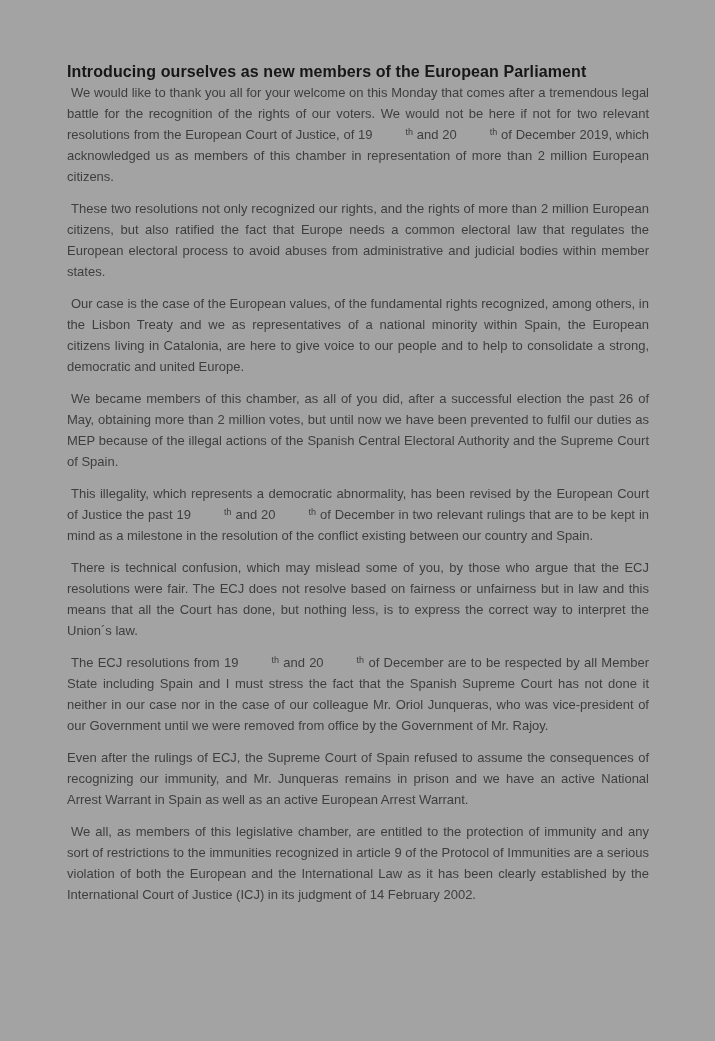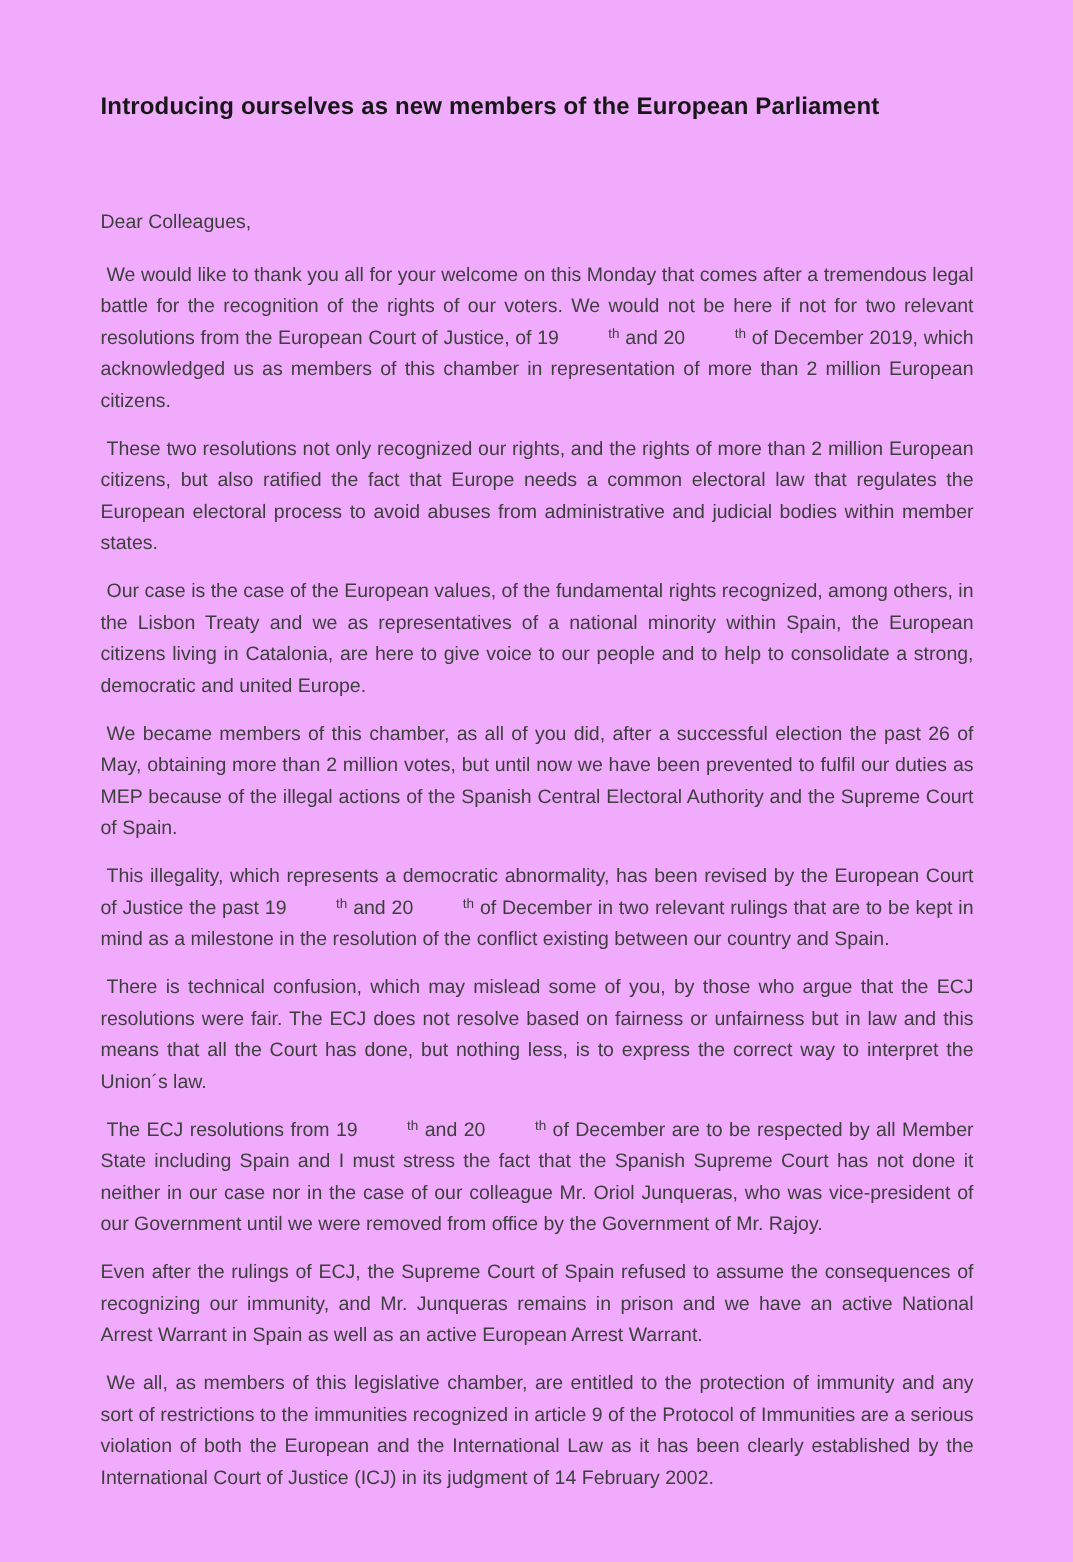--- a/index.html
+++ b/index.html
@@ -4,21 +4,21 @@
 <style>
   html, body {
     margin: 0;
     padding: 0;
     background: #ffffff;
   }
   .page {
     position: relative;
     width: 715px;
     height: 1041px;
-    background: #f0abfc;
+    background: #a3a3a3;
     overflow: hidden;
     font-family: "Liberation Sans", sans-serif;
   }
   .content {
     padding: 62px 66px 0 67px;
   }
   .doc-title {
     margin: 0;
     font-size: 16px;
     line-height: 20px;
@@ -52,21 +52,20 @@
     padding-left: 33px;
   }
 </style>
 </head>
 <body>
 
 <div class="page">
   <div class="content">
     <h1 class="doc-title">Introducing ourselves as new members of the European Parliament</h1>
 
-    <div class="greeting">Dear Colleagues,</div>
 
     <p class="body-par">We would like to thank you all for your welcome on this Monday that comes after a tremendous legal battle for the recognition of the rights of our voters. We would not be here if not for two relevant resolutions from the European Court of Justice, of 19<sup>th</sup> and 20<sup>th</sup> of December 2019, which acknowledged us as members of this chamber in representation of more than 2 million European citizens.</p>
 
     <p class="body-par">These two resolutions not only recognized our rights, and the rights of more than 2 million European citizens, but also ratified the fact that Europe needs a common electoral law that regulates the European electoral process to avoid abuses from administrative and judicial  bodies within member states.</p>
 
     <p class="body-par">Our case is the case of the European values, of the fundamental rights recognized, among others, in the Lisbon Treaty and we as representatives of a national minority within Spain, the European citizens living in Catalonia, are here to give voice to our people and to help to consolidate a strong, democratic and united Europe.</p>
 
     <p class="body-par">We became members of this chamber, as all of you did, after a successful election the past 26 of May, obtaining more than 2 million votes, but until now we have been prevented to fulfil our duties as MEP because of the illegal actions of the Spanish Central Electoral Authority and the Supreme Court of Spain.</p>
 
     <p class="body-par">This illegality, which represents a democratic abnormality, has been revised by the European Court of Justice the past 19<sup>th</sup> and 20<sup>th</sup> of December in two relevant rulings that are to be kept in mind as a milestone in the resolution of the conflict existing between our country and Spain.</p>

